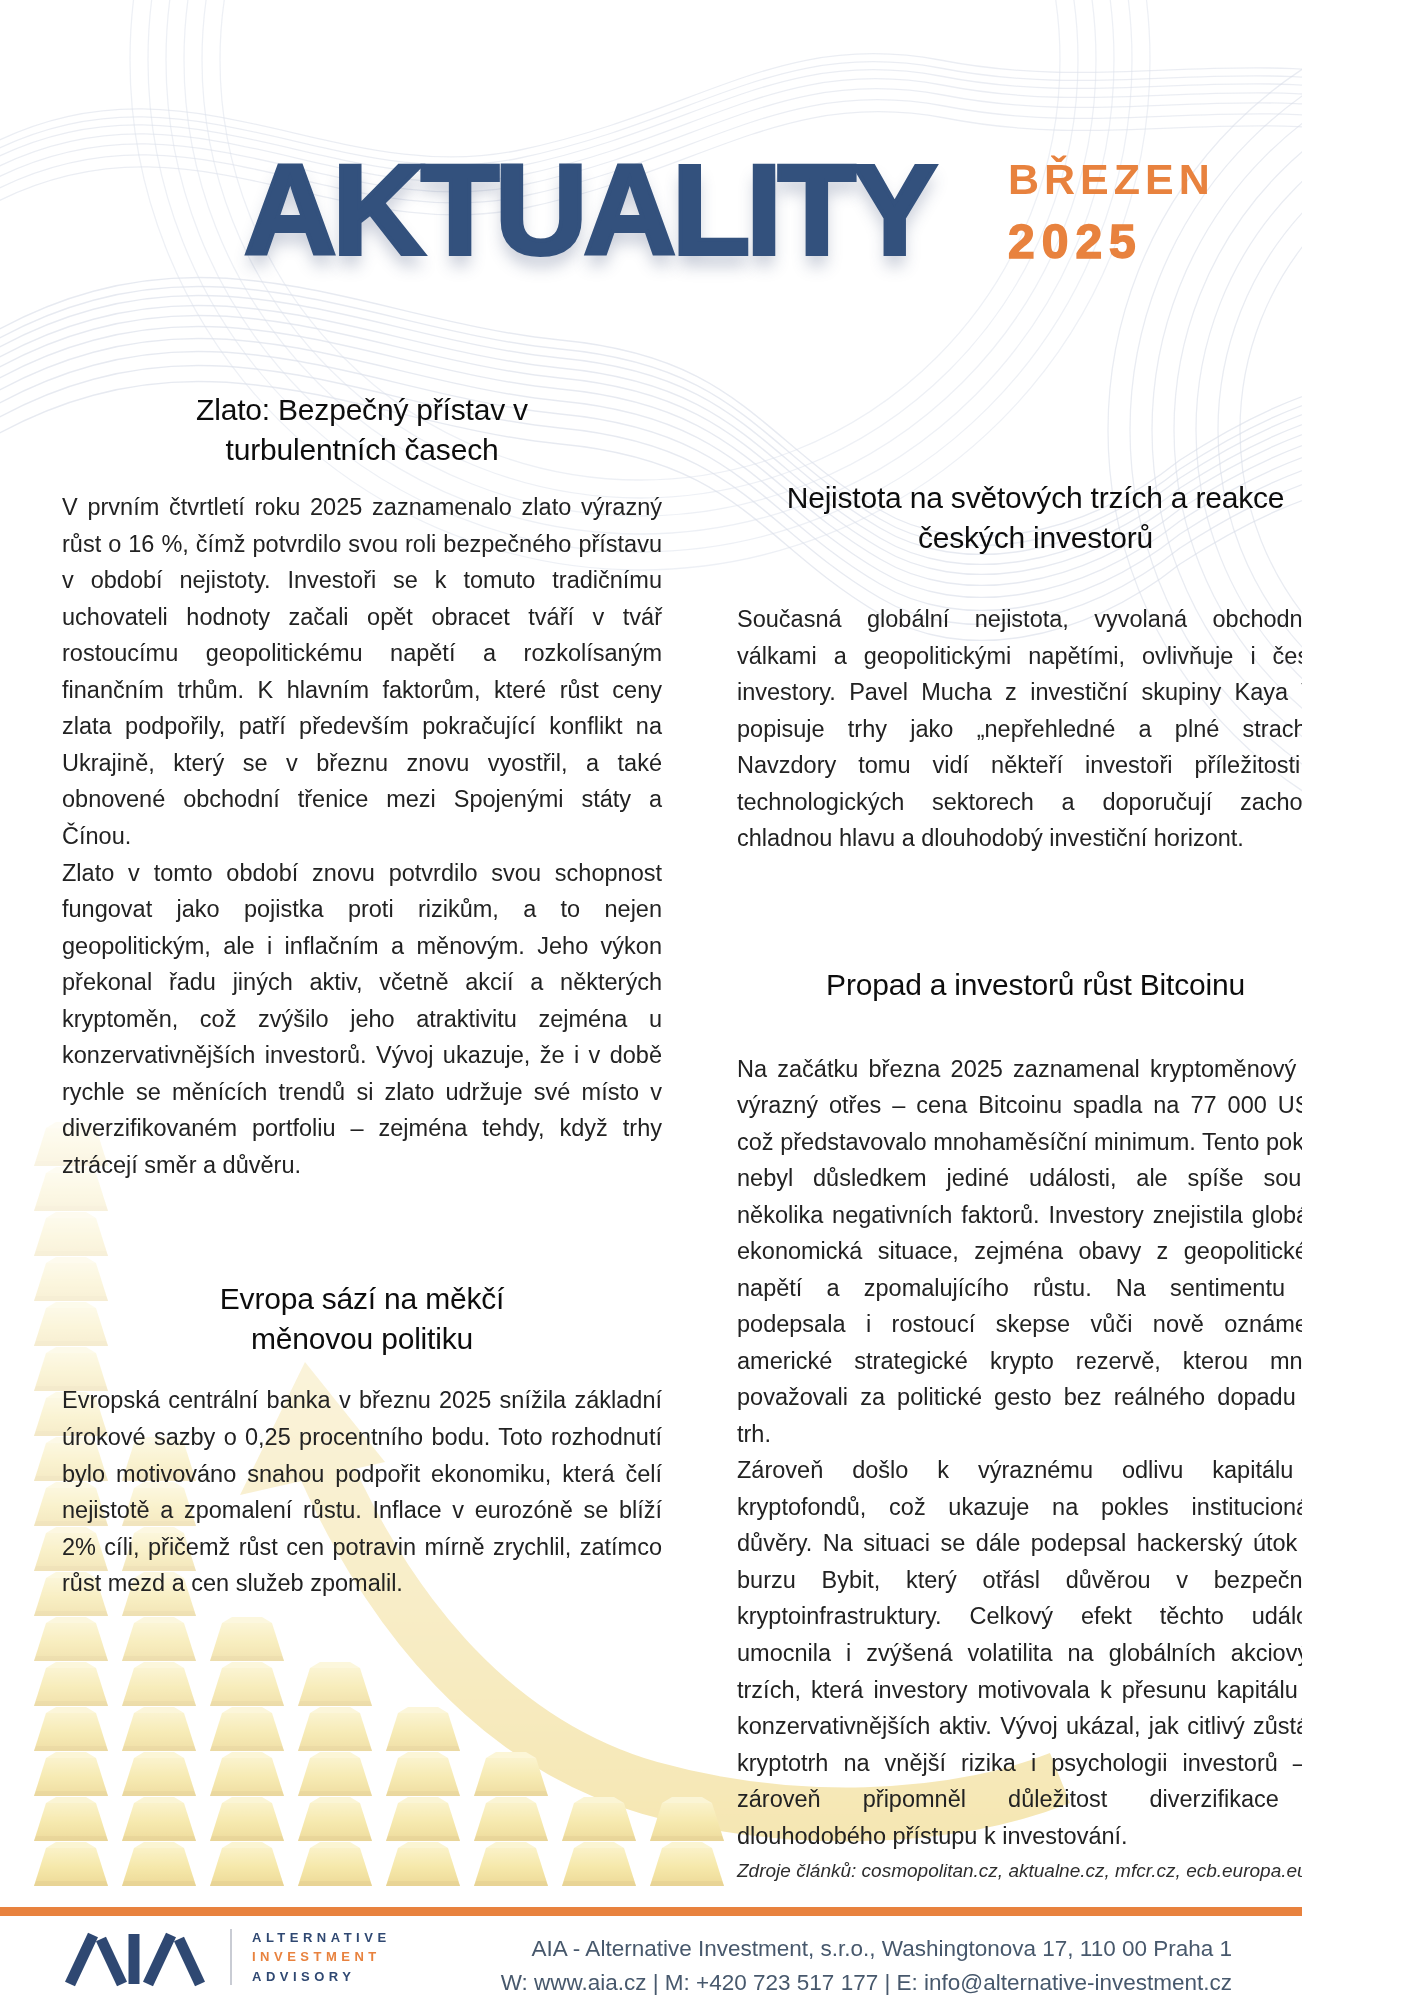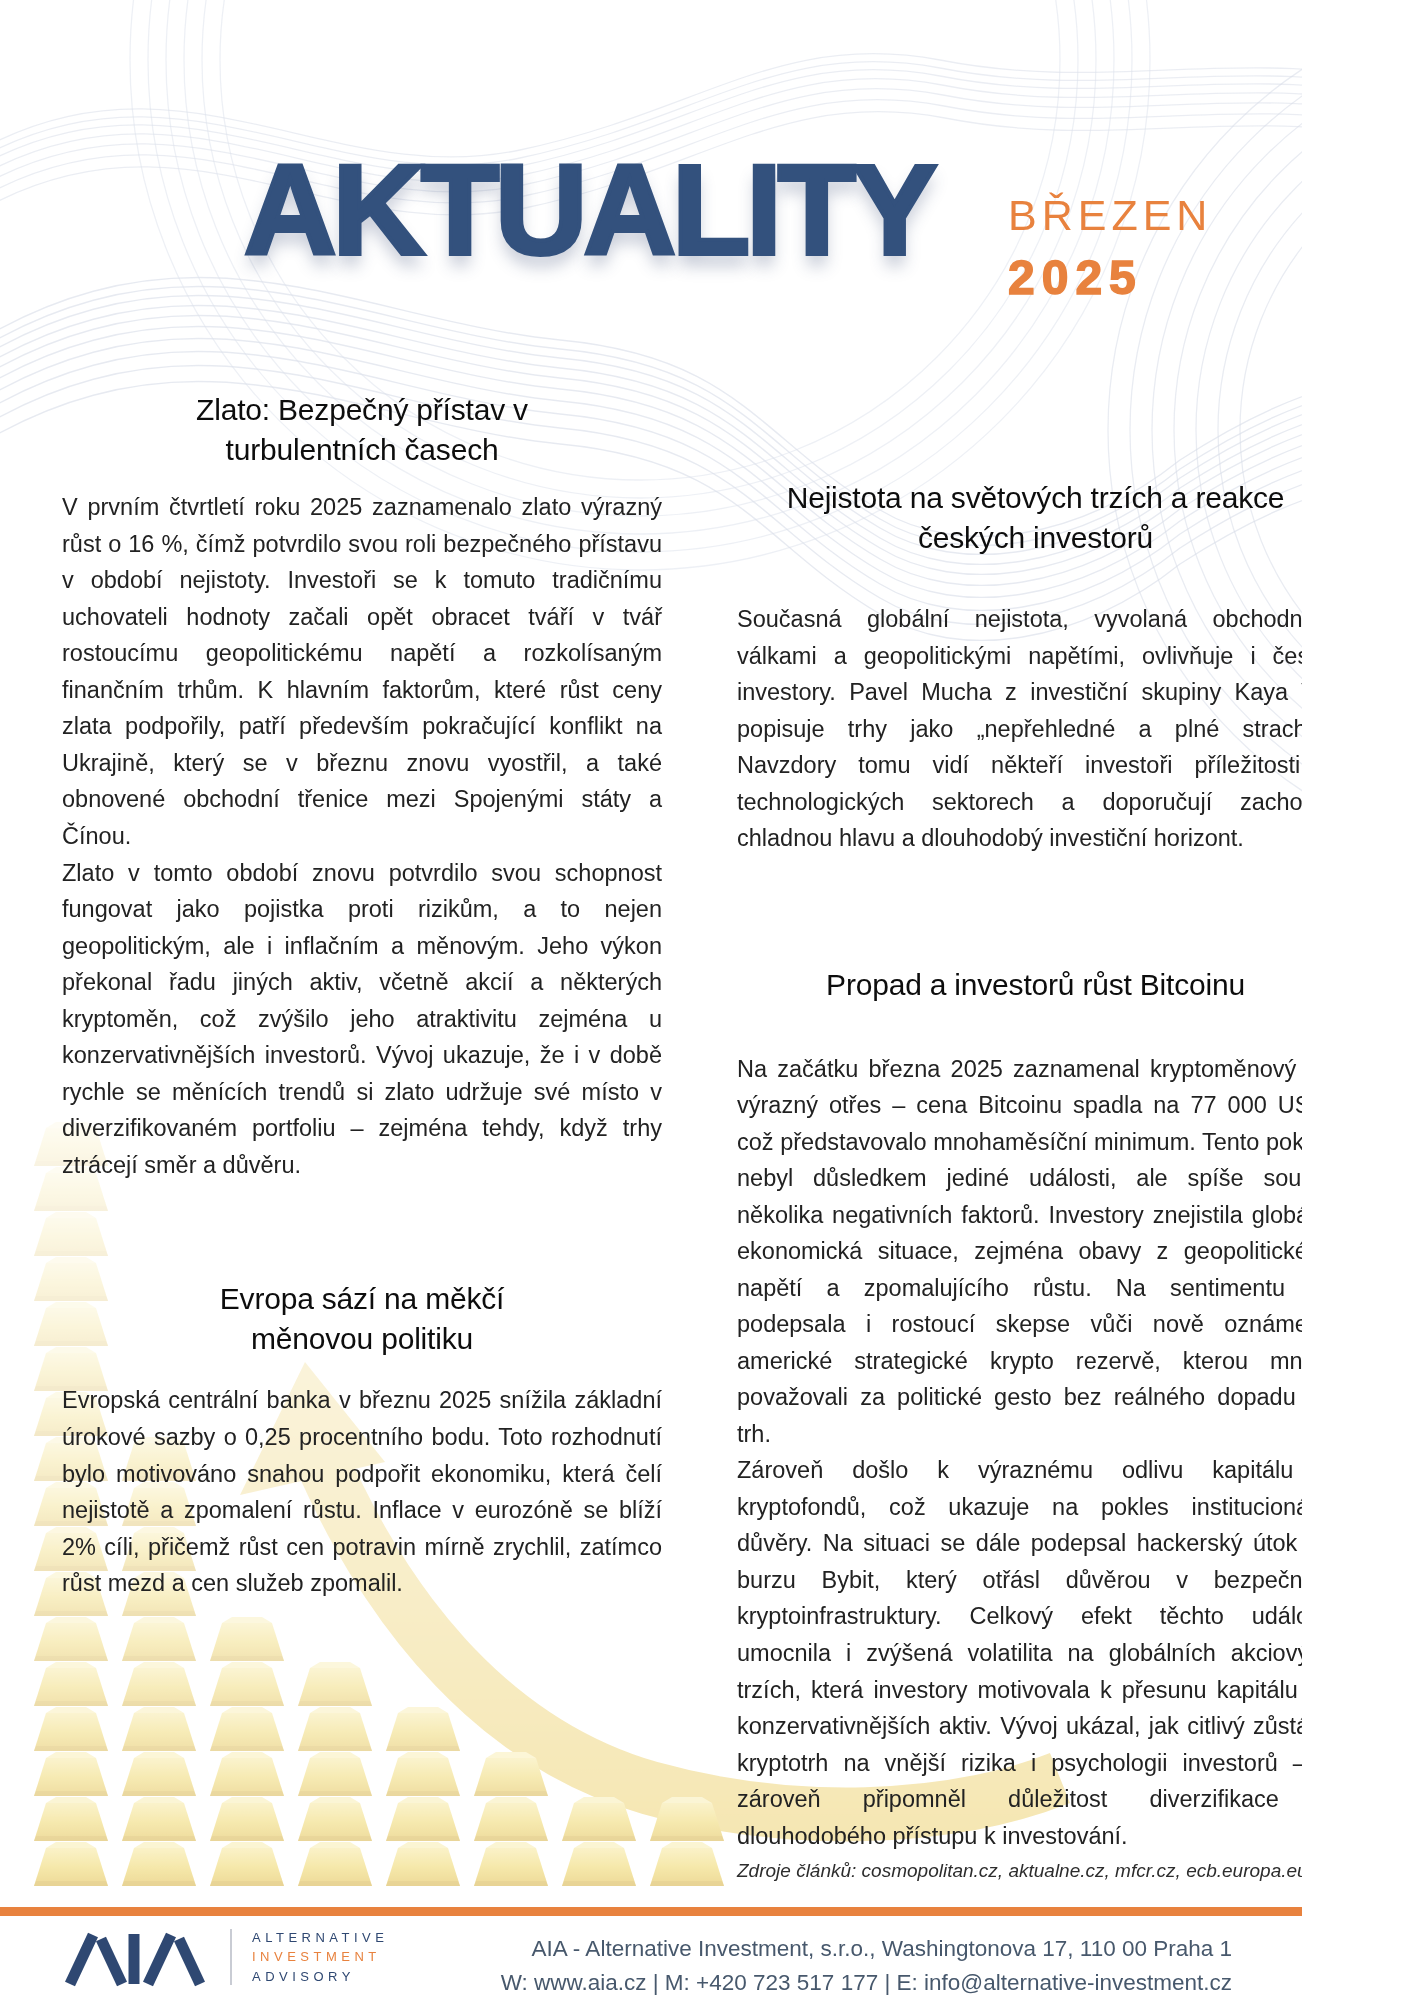--- a/index.html
+++ b/index.html
@@ -17,21 +17,21 @@
   
   .masthead-title{
     position:absolute;left:244px;top:146px;z-index:2;
     font-size:128px;line-height:1;font-weight:800;letter-spacing:-4px;
     color:#33517d;
     -webkit-text-stroke:4px #33517d;
     text-shadow:0 12px 16px rgba(50,70,110,.28);
     white-space:nowrap;
   }
   .masthead-issue{position:absolute;left:1008px;top:158px;z-index:2;color:#e8823e;}
-  .issue-month{font-size:43px;font-weight:400;letter-spacing:5px;line-height:1;margin-top:36px;}
+  .issue-month{font-size:43px;font-weight:700;letter-spacing:5px;line-height:1;}
   .issue-year{font-size:48px;font-weight:800;letter-spacing:7px;line-height:1;margin-top:17px;
     -webkit-text-stroke:1.5px #e8823e;}
 
   
   .col{position:absolute;z-index:1;}
   .col-left{left:62px;top:390px;width:600px;}
   .col-right{left:737px;top:478px;width:597px;}
   h2.art{
     font-size:30px;line-height:1.32;font-weight:400;color:#0d0d0d;
     text-align:center;margin:0 0 20px 0;letter-spacing:-.2px;
@@ -50,21 +50,21 @@
     left:737px;top:1860px;width:597px;
     text-align:left;font-style:italic;
     font-size:19px;color:#2d2d2d;
   }
 
   
   .footer-bar{position:absolute;z-index:2;left:0;top:1907px;width:1414px;height:9px;background:#e8823e;}
   .footer-logo{position:absolute;z-index:2;left:60px;top:1926px;display:flex;align-items:center;}
   .logo-divider{width:2px;height:56px;background:#c9ccd4;margin:0 20px 0 18px;}
   .logo-text{display:flex;flex-direction:column;justify-content:center;gap:4px;
-    font-size:13px;font-weight:400;letter-spacing:4.5px;line-height:1.2;}
+    font-size:13px;font-weight:700;letter-spacing:4.5px;line-height:1.2;}
   .logo-text .navy{color:#2f4872;}
   .logo-text .orange{color:#e8823e;}
   .footer-contact{
     position:absolute;z-index:2;right:70px;top:1932px;
     text-align:right;font-size:22.5px;line-height:1.5;color:#47586c;
   }
 </style>
 </head>
 <body>
 

